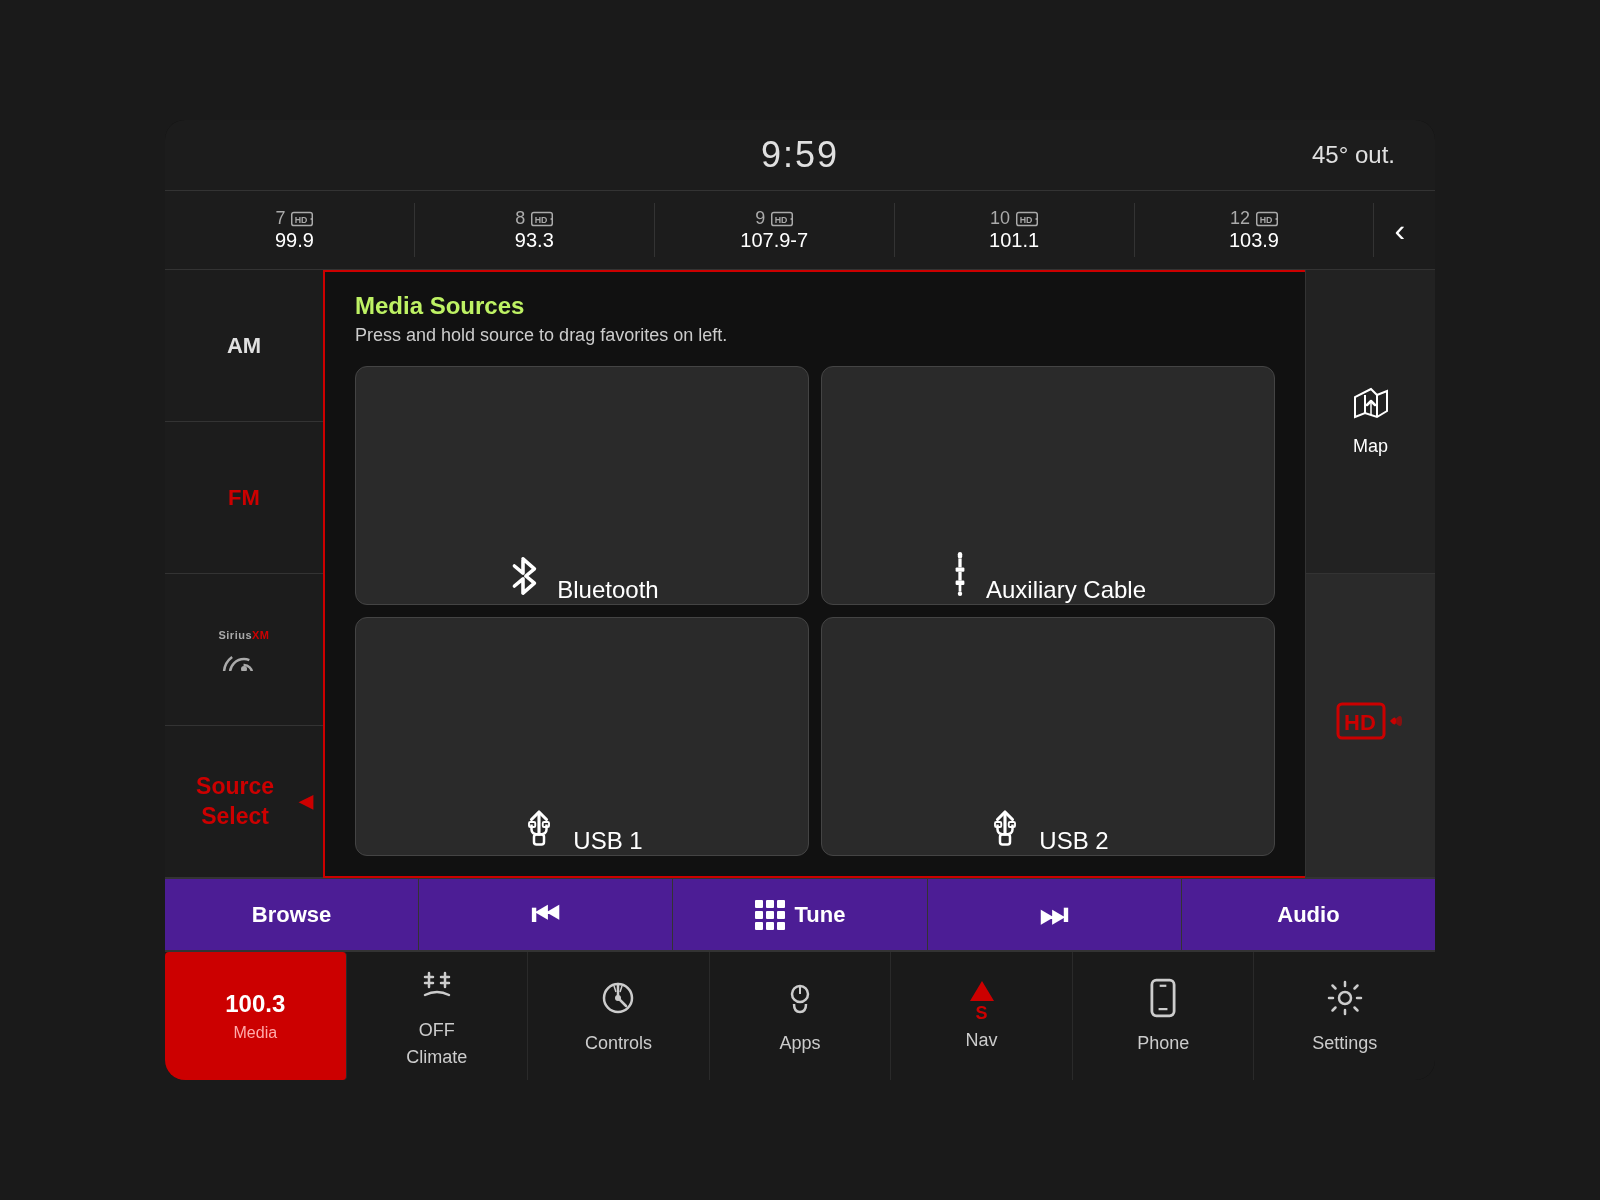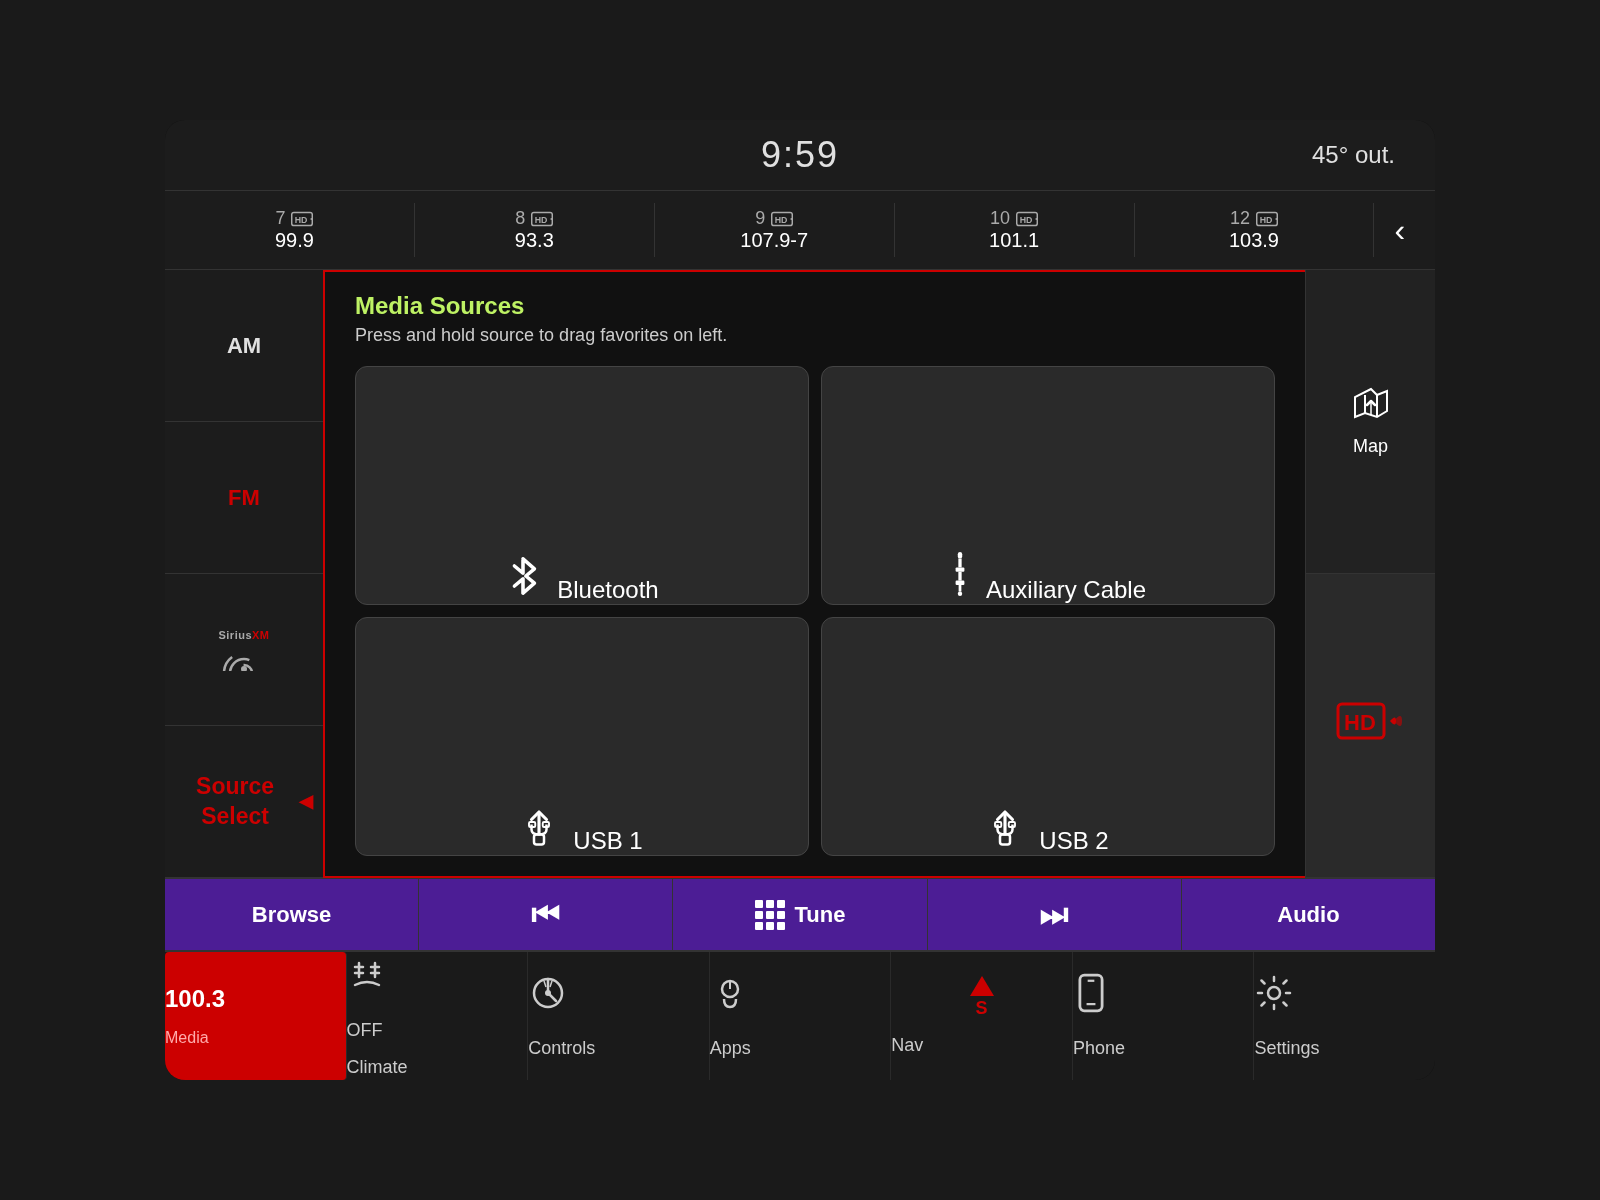--- a/index.html
+++ b/index.html
@@ -307,23 +307,24 @@
       height: 130px;
       display: flex;
       align-items: stretch;
       border-top: 2px solid #333;
     }
 
     .nav-item {
       flex: 1;
       display: flex;
       flex-direction: column;
+      align-items: center;
       justify-content: center;
       cursor: pointer;
-      gap: 16px;
+      gap: 6px;
       border-right: 1px solid #2a2a2a;
     }
 
     .nav-item:last-child {
       border-right: none;
     }
 
     .nav-item.active {
       background: #cc0000;
       border-radius: 4px;

